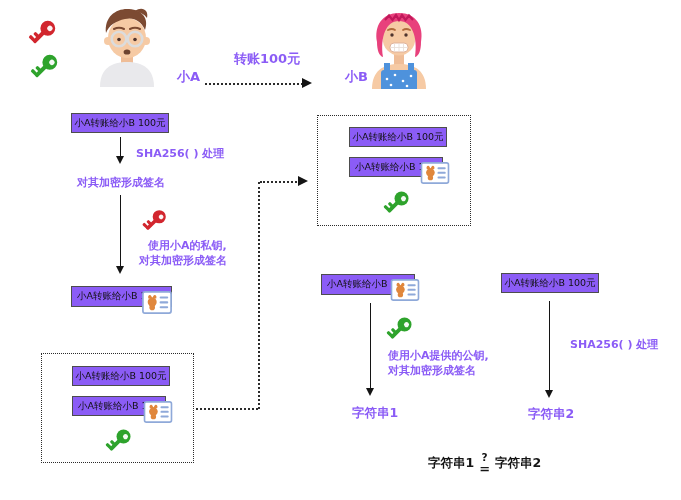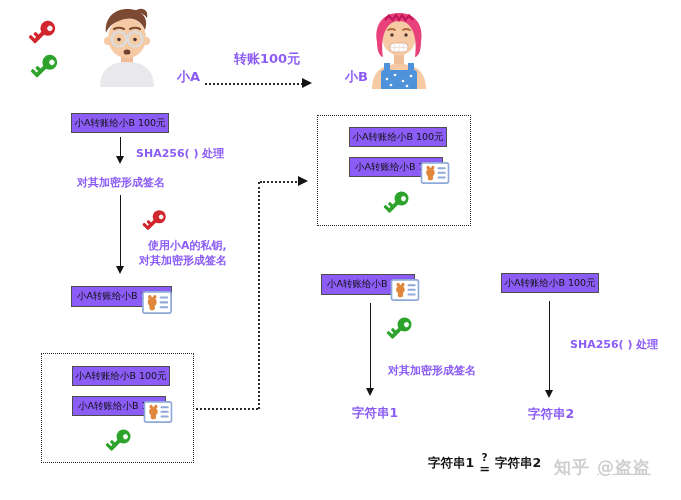--- a/index.html
+++ b/index.html
@@ -171,36 +171,33 @@
 
   <div class="box signed" style="left:321px;top:274px;width:94px;height:21px">小A转账给小B 100元</div>
   <svg class="icon" style="left:390px;top:279px;width:30px;height:22px">
       <use href="#badge-sym"></use>
     </svg>
   <div class="vline" style="left:370px;top:303px;height:86px"></div>
   <div class="head-down" style="left:366px;top:388px"></div>
   <svg class="icon key public" style="left:384px;top:313px;width:32px;height:32px">
       <use href="#key-sym"></use>
     </svg>
+  <div class="lbl s11" style="left:388px;top:348px">使用小A提供的公钥,</div>
   <div class="lbl s11" style="left:388px;top:363px">对其加密形成签名</div>
   <div class="lbl s12" style="left:352px;top:405px">字符串1</div>
 
   <div class="box" style="left:501px;top:273px;width:98px;height:20px">小A转账给小B 100元</div>
   <div class="vline" style="left:549px;top:301px;height:90px"></div>
   <div class="head-down" style="left:545px;top:390px"></div>
   <div class="lbl s11" style="left:570px;top:337px">SHA256( ) 处理</div>
   <div class="lbl s12" style="left:528px;top:406px">字符串2</div>
 
   <div class="compare">
     <span>字符串1</span>
     <span class="qe">
       <span class="q">?</span>
       <span class="e">=</span>
     </span>
     <span>字符串2</span>
   </div>
 
-  <div class="watermark">
-    <span class="brand">知乎</span>
-    <span class="handle">@盗盗</span>
-  </div>
 
 </div>
 
 </body></html>

